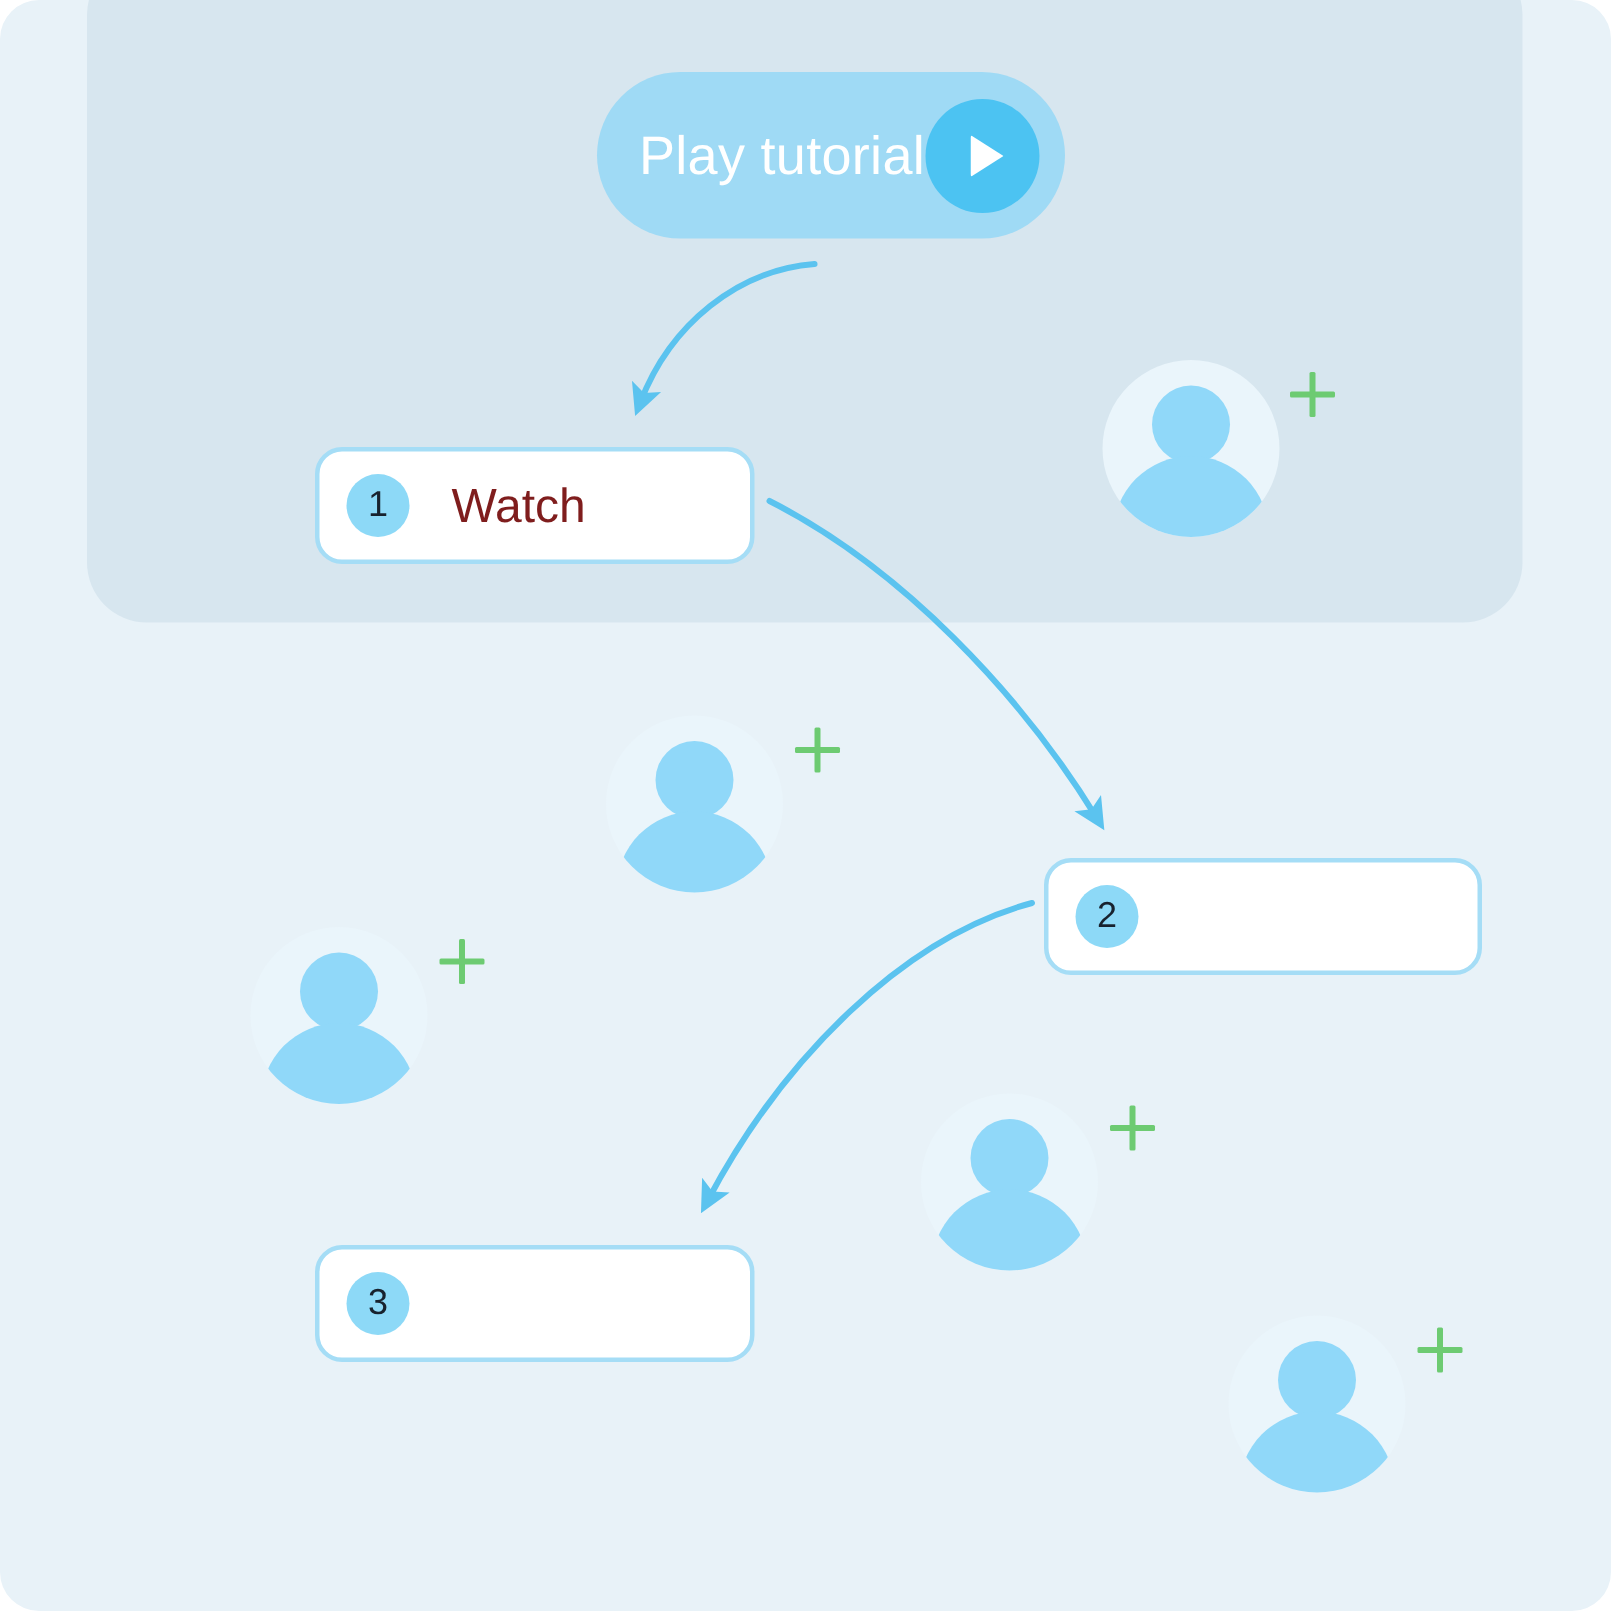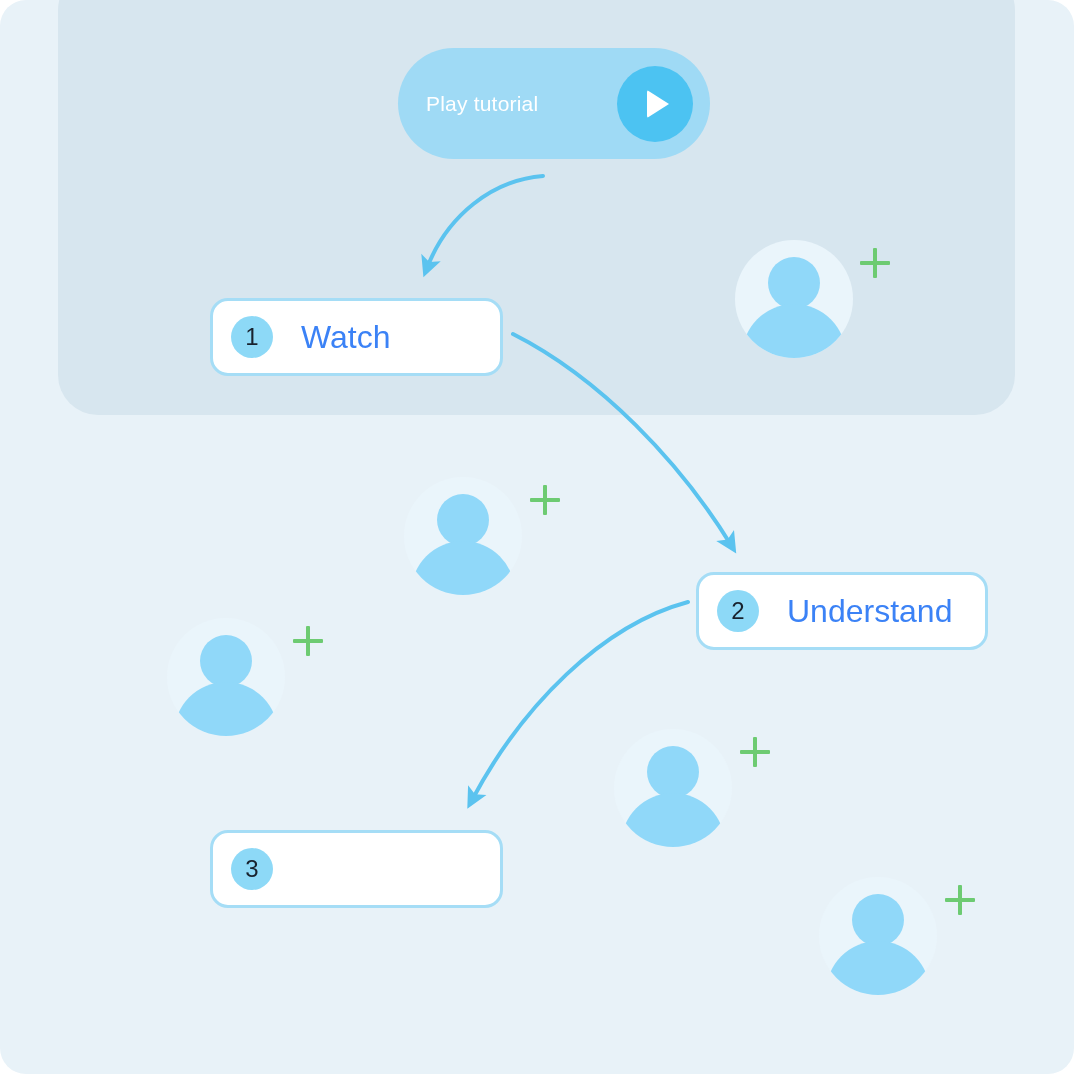--- a/index.html
+++ b/index.html
@@ -61,21 +61,21 @@
     border-radius: 56px;
     display: flex;
     align-items: center;
     justify-content: flex-start;
     box-sizing: border-box;
     padding-left: 28px;
     cursor: pointer;
   }
   .play-pill-label {
     color: #ffffff;
-    font-size: 21px;
+    font-size: 36px;
     letter-spacing: 0.2px;
     white-space: nowrap;
     text-align: right;
   }
   .play-circle {
     position: absolute;
     right: 17px;
     top: 50%;
     transform: translateY(-50%);
     width: 76px;
@@ -117,21 +117,21 @@
     color: #18222e;
     font-size: 24px;
     display: flex;
     align-items: center;
     justify-content: center;
     flex: none;
   }
   .step-label {
     margin-left: 28px;
     font-size: 32px;
-    color: #3b82f6;
+    color: #7f1d1d;
     white-space: nowrap;
   }
 
   #card-watch     { left: 210px; top: 298px; width: 293px; }
   #card-understand{ left: 696px; top: 572px; width: 292px; }
   #card-implement { left: 210px; top: 830px; width: 293px; }
 
   
   .avatar-group {
     position: absolute;
@@ -221,21 +221,20 @@
       </span>
     </div>
 
     <div class="step-card" id="card-watch">
       <span class="step-badge">1</span>
       <span class="step-label">Watch</span>
     </div>
 
     <div class="step-card" id="card-understand">
       <span class="step-badge">2</span>
-      <span class="step-label">Understand</span>
     </div>
 
     <div class="step-card" id="card-implement">
       <span class="step-badge">3</span>
     </div>
 
     <div class="avatar-group" style="left:735px; top:240px;">
       <div class="avatar">
         <span class="avatar-head"></span>
         <span class="avatar-body"></span>

